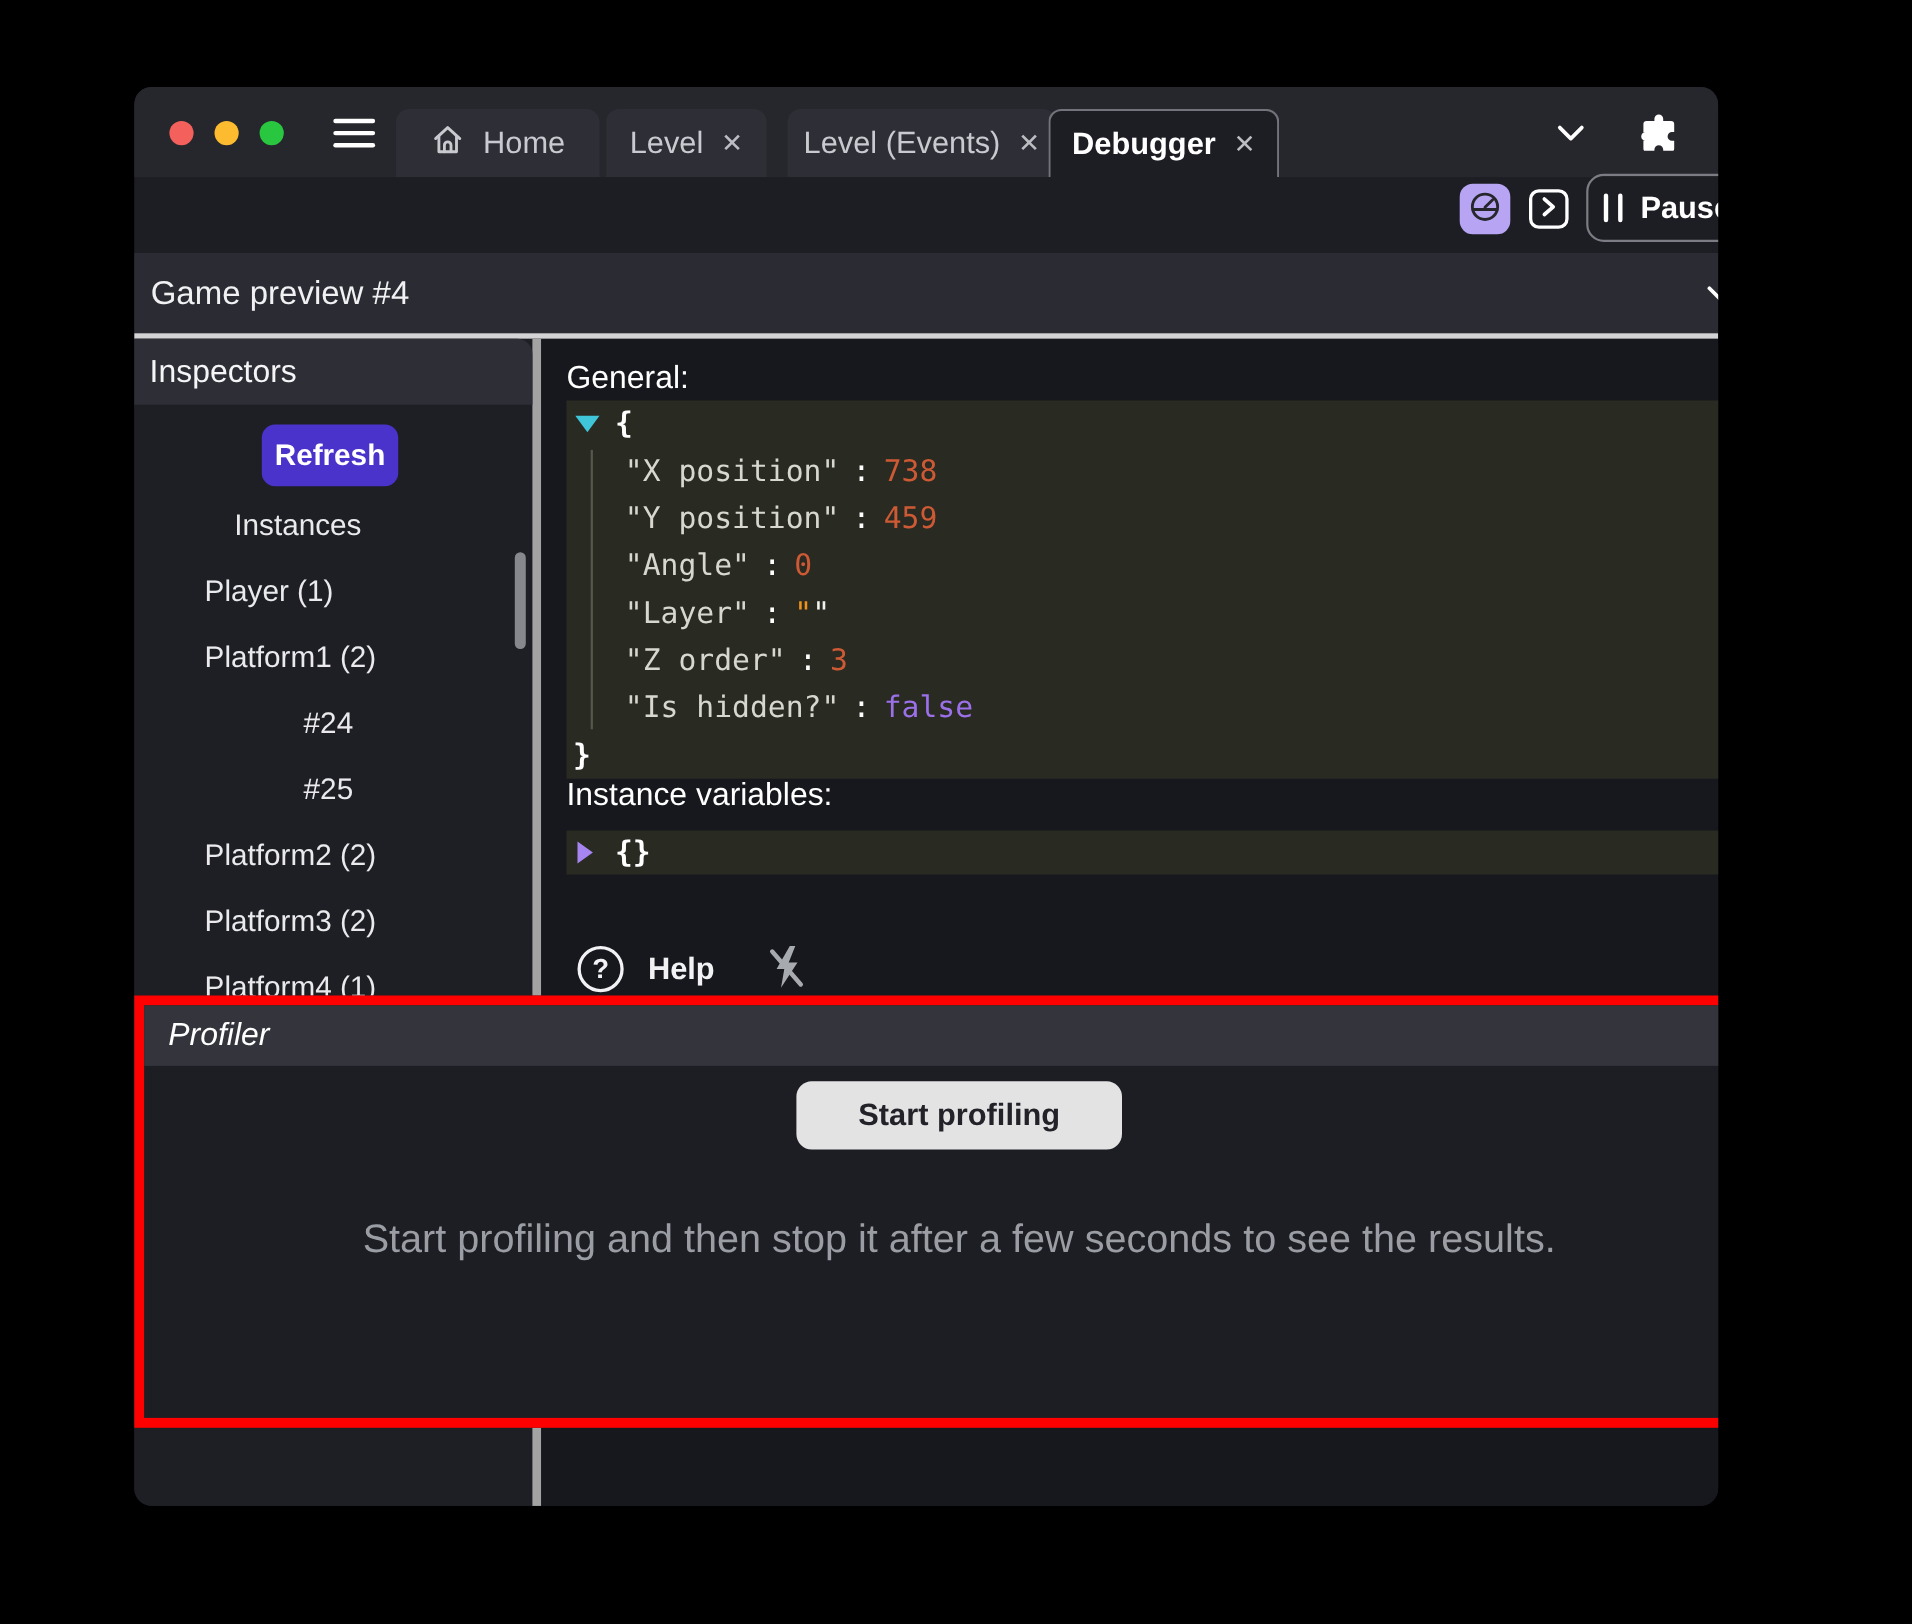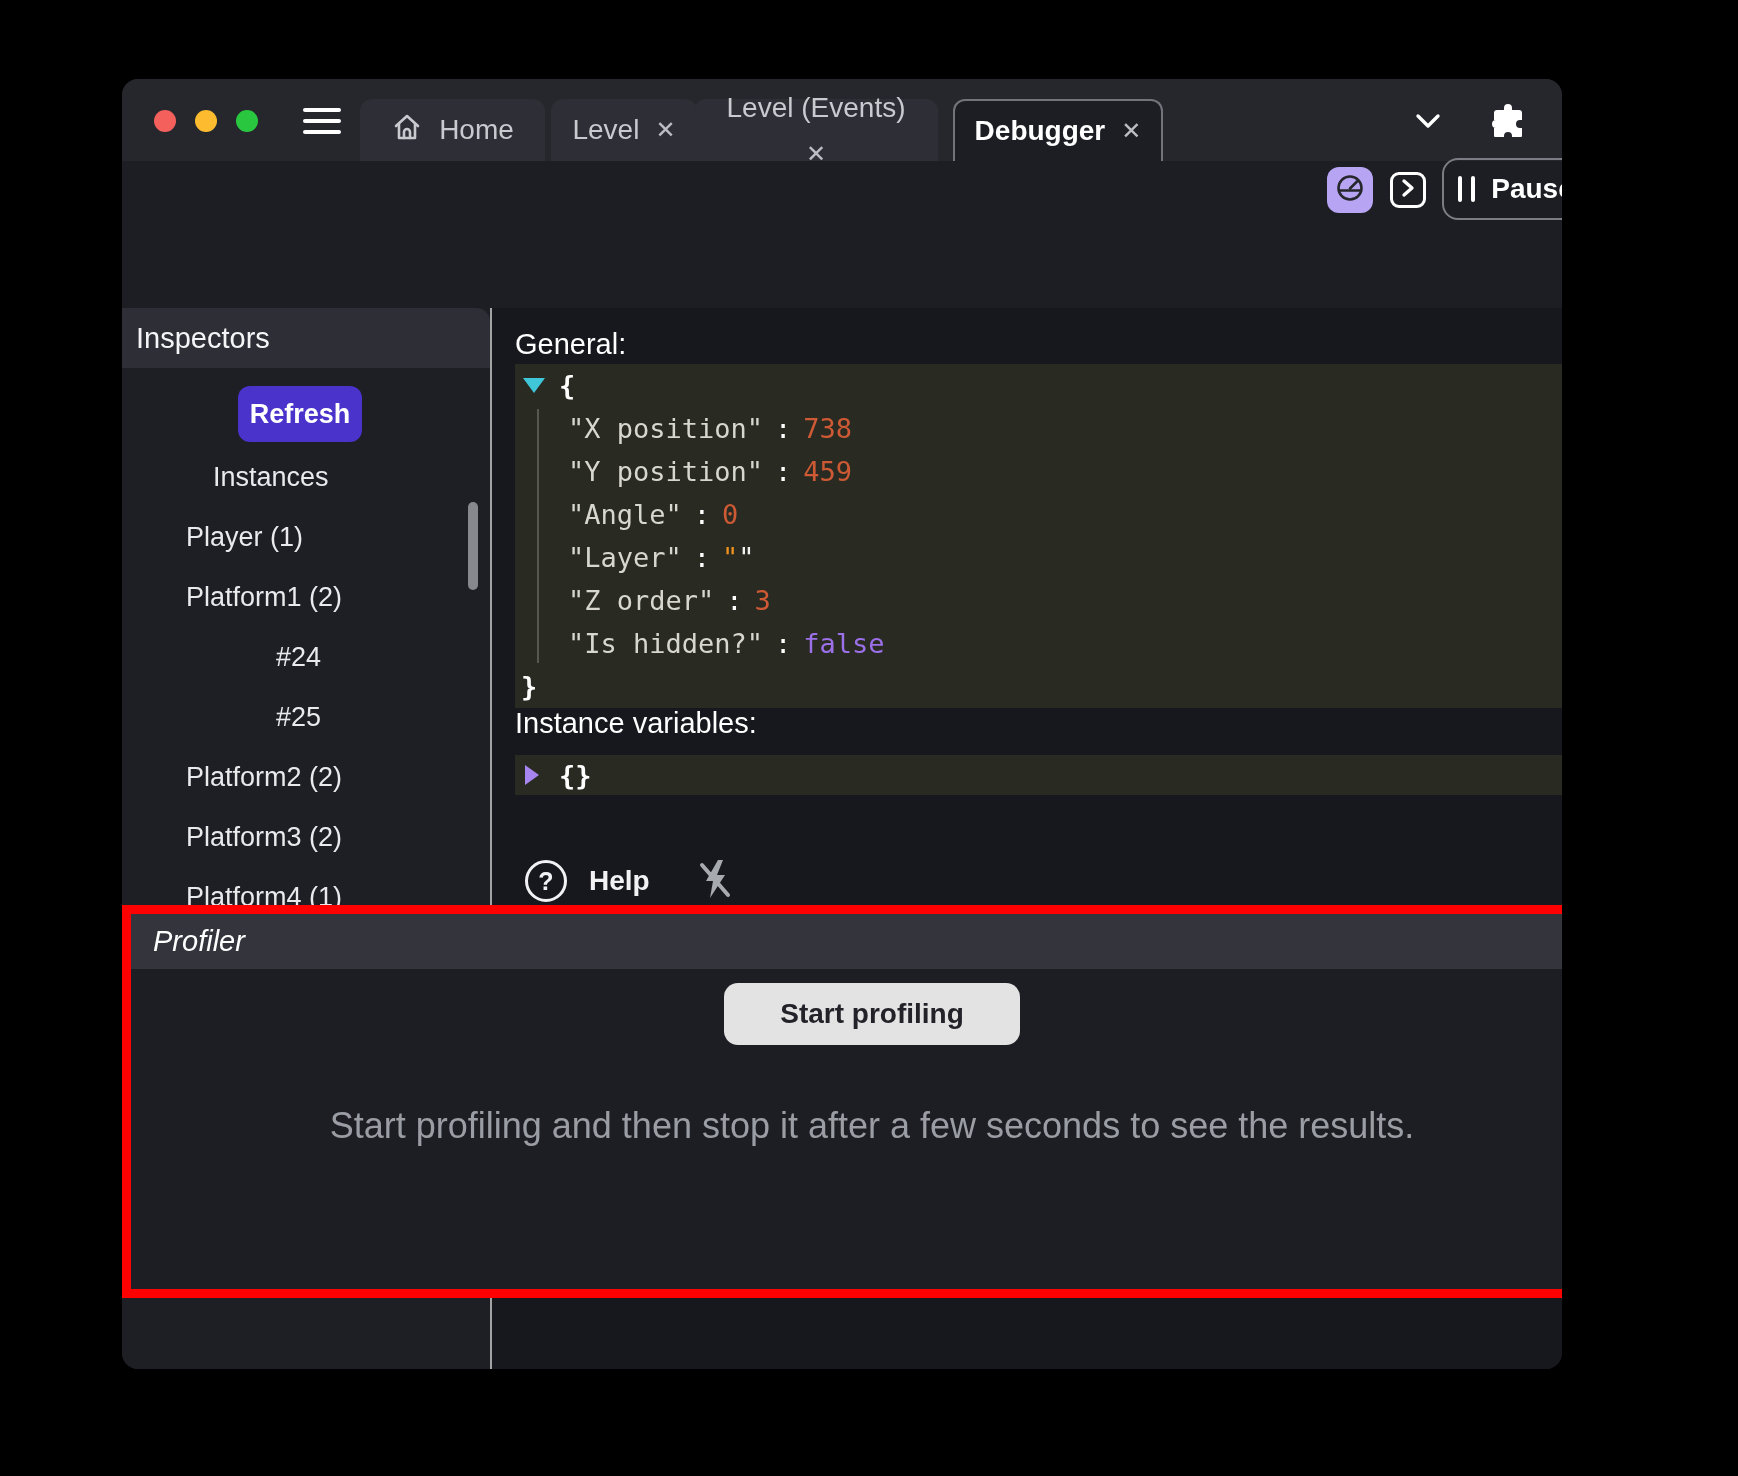--- a/index.html
+++ b/index.html
@@ -16,21 +16,21 @@
   .traffic { position:absolute; left:32px; top:31px; display:flex; gap:19px; }
   .light { width:22px; height:22px; border-radius:50%; }
   .light.red { background:#f4605c; } .light.yellow { background:#fdbc2f; } .light.green { background:#29c73f; }
   .hamburger { position:absolute; left:181px; top:29px; width:38px; display:flex; flex-direction:column; gap:7px; cursor:pointer; }
   .hamburger span { display:block; height:4px; background:#fff; border-radius:2px; }
 
   .tab { position:absolute; top:20px; height:62px; border-radius:12px 12px 0 0; background:#2e2f36;
          color:#c9cad0; display:flex; align-items:center; justify-content:center; gap:16px; font-size:28px; cursor:pointer; }
   #tab-home { left:238px; width:185px; }
   #tab-level { left:429px; width:146px; }
-  #tab-events { left:572px; width:244px;flex-direction:column; }
+  #tab-events { left:594px; width:244px; }
   #tab-debugger { left:831px; width:210px; background:#1d1e24; border:2px solid #72737b; border-bottom:none; color:#fff; font-weight:700;text-align:center; }
   .tab-close { font-size:24px; color:#bcbdc3; font-weight:400; }
 
   .tb-icon { position:absolute; cursor:pointer; }
   #chevron-top { left:1292px; top:32px; }
   #puzzle { left:1368px; top:24px; }
   #kebab { left:1460px; top:25px; }
 
   
   #profiler-btn { position:absolute; left:1205px; top:88px; width:46px; height:46px; border-radius:12px;
@@ -44,21 +44,21 @@
   .pause-bars span { display:block; width:4px; height:26px; background:#fff; border-radius:2px; }
 
   
   .preview-bar { position:absolute; left:0; top:151px; width:100%; height:78px; background:#2b2c33;
                  border-bottom:5px solid #d3d3d6; }
   .preview-title { position:absolute; left:15px; top:0; line-height:73px; font-size:30px; color:#f1f1f3; font-weight:500; }
   .preview-chevron { position:absolute; left:1428px; top:28px; cursor:pointer; }
 
   
   .sidebar { position:absolute; left:0; top:229px; width:370px; bottom:0; background:#1e1f25;
-             border-right:2px solid #a3a3a3; }
+             border-right:8px solid #a3a3a3; }
   .sidebar-header { height:60px; background:#2e2f36; border-radius:0 14px 0 0; line-height:60px;
                     padding-left:14px; font-size:29px; color:#f5f5f7; }
   #refresh-btn { position:absolute; left:116px; top:78px; width:124px; height:56px; border-radius:12px;
                  background:#4a33cb; color:#fff; font-weight:700; font-size:27px;
                  display:flex; align-items:center; justify-content:center; cursor:pointer; }
   .tree { position:absolute; top:139px; left:0; right:0; }
   .tree-row { height:60px; line-height:60px; font-size:27px; color:#eaeaed; cursor:pointer; white-space:nowrap; }
   .lv0 { padding-left:91px; } .lv1 { padding-left:64px; } .lv2 { padding-left:154px; }
   .sidebar-scrollbar { position:absolute; left:346px; top:194px; width:10px; height:88px; border-radius:5px; background:#87888e; }
 
@@ -189,20 +189,28 @@
       </span>
     </div>
     <div id="pause-btn">
       <span class="pause-bars">
           <span></span>
           <span></span>
         </span>
       <span>Pause</span>
     </div>
 
+    <div class="preview-bar">
+      <span class="preview-title">Game preview #4</span>
+      <span class="preview-chevron">
+        <svg width="30" height="20" viewBox="0 0 30 20" fill="none" stroke="#fff" stroke-width="3.4" stroke-linecap="round" stroke-linejoin="round">
+            <polyline points="4,4 15,15 26,4"></polyline>
+          </svg>
+      </span>
+    </div>
 
     <div class="sidebar">
       <div class="sidebar-header">Inspectors</div>
       <div id="refresh-btn">Refresh</div>
       <div class="tree">
         <div class="tree-row lv0">Instances</div>
         <div class="tree-row lv1">Player (1)</div>
         <div class="tree-row lv1">Platform1 (2)</div>
         <div class="tree-row lv2">#24</div>
         <div class="tree-row lv2">#25</div>

